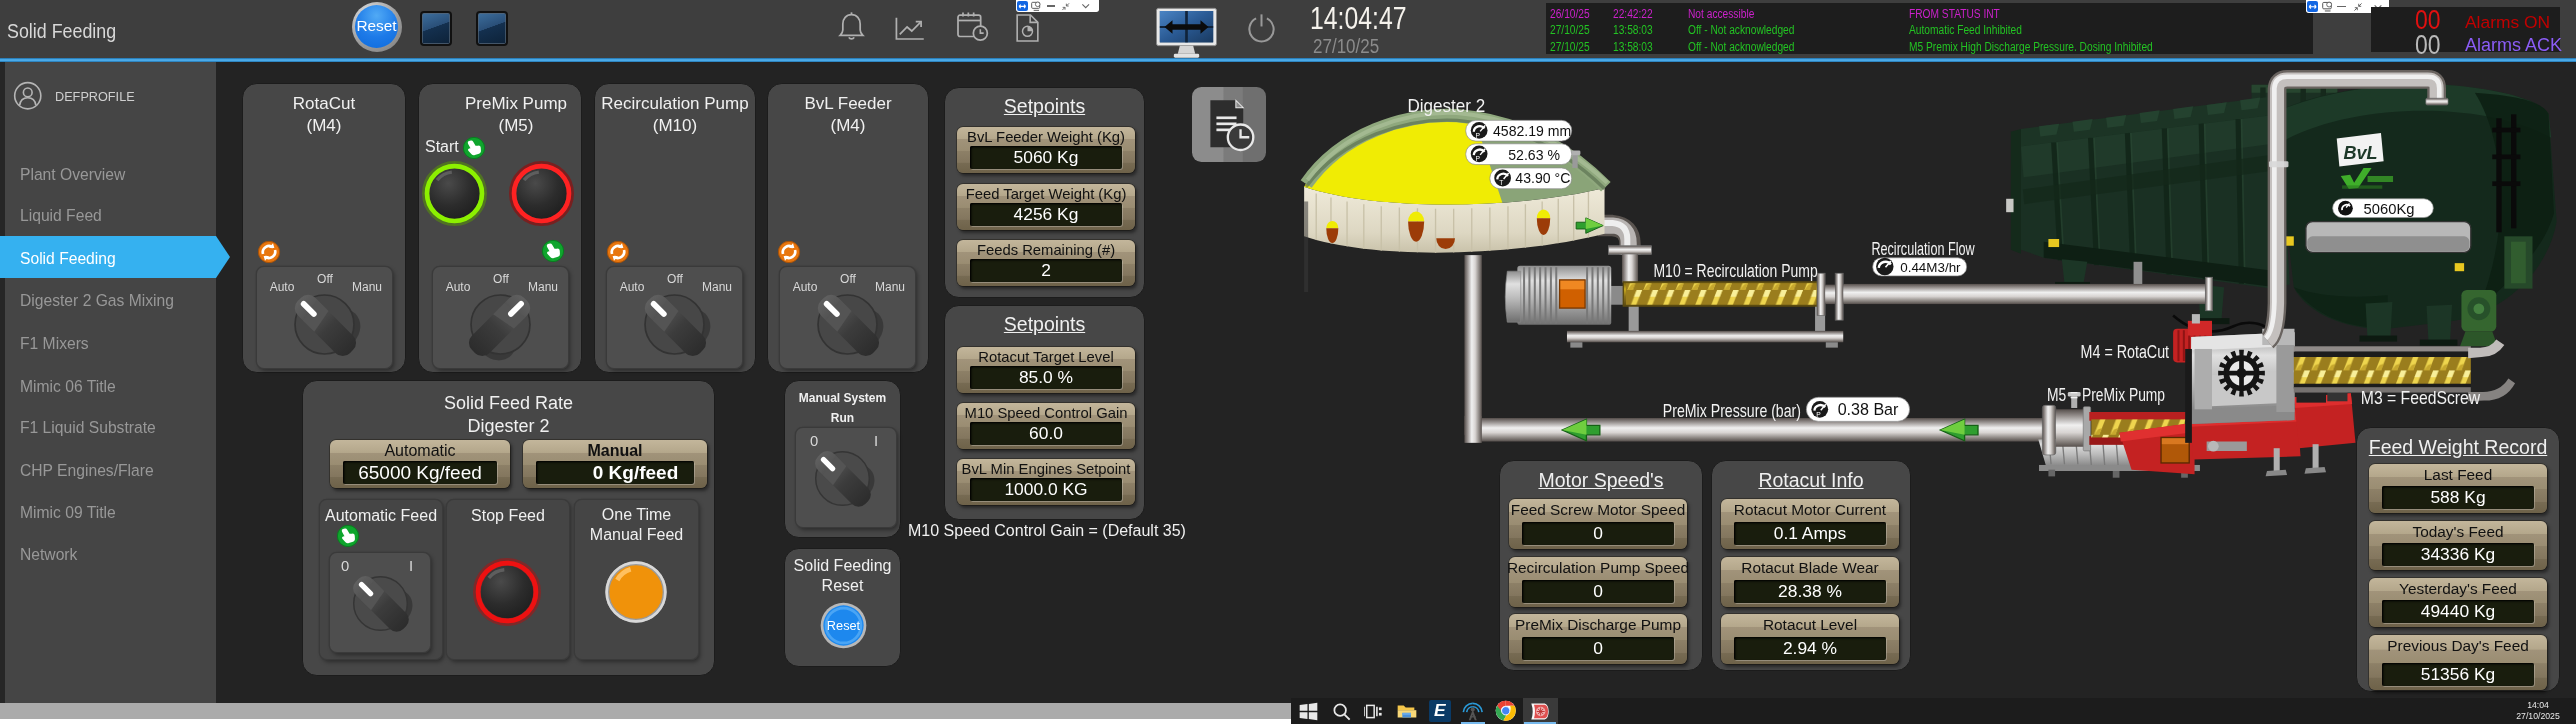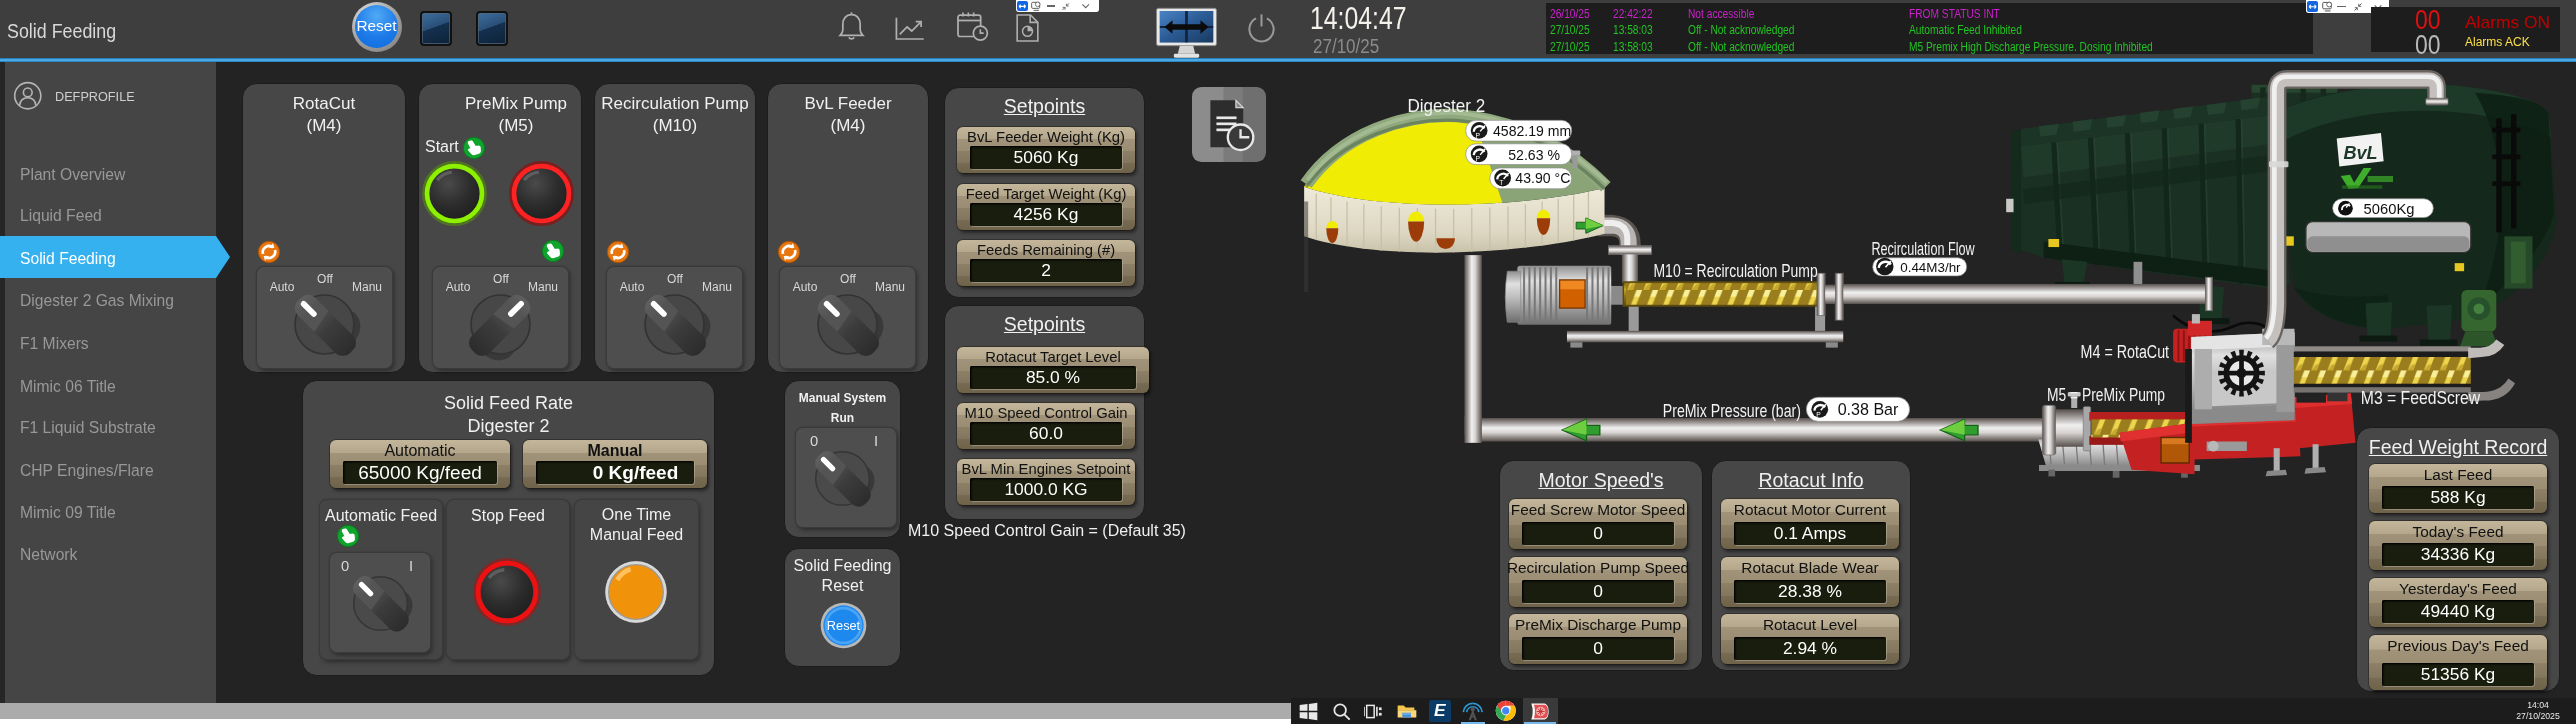--- a/index.html
+++ b/index.html
@@ -599,21 +599,21 @@
       <path d="M8 6 l4 -4 M8 6 h3.5 M8 6 v-3.5 M6 8 l-4 4 M6 8 h-3.5 M6 8 v3.5" stroke="#666" stroke-width="1.4" fill="none"></path>
     </svg>
 <svg class="abs" style="left:2373px;top:4px;" width="10" height="6.7" viewBox="0 0 14 10">
       <path d="M2 2 l5 5 l5 -5" stroke="#666" stroke-width="1.6" fill="none"></path>
     </svg>
 
 <div class="abs" style="left:2371px;top:7.4px;width:189px;height:45px;background:#1d1d1d;"></div>
 <div class="abs" style="left:2415px;top:5.4px;font-size:27px;color:#e01010;transform:scaleX(.85);transform-origin:left;">00</div>
 <div class="abs" style="left:2465px;top:12px;font-size:17.4px;color:#c00000;">Alarms ON</div>
 <div class="abs" style="left:2415px;top:29.5px;font-size:27px;color:#b9b9b9;transform:scaleX(.85);transform-origin:left;">00</div>
-<div class="abs" style="left:2465px;top:35px;font-size:12px;color:#fde047;">Alarms ACK</div>
+<div class="abs" style="left:2465px;top:35px;font-size:18px;color:#8b5cf6;">Alarms ACK</div>
 
 <div id="sidebar"></div>
 <svg class="abs" style="left:13.4px;top:81px;" width="29.5" height="29.5" viewBox="0 0 44 44">
   <circle cx="22" cy="22" r="19.5" fill="none" stroke="#b5b5b5" stroke-width="2.4"></circle>
   <circle cx="22" cy="17" r="6.5" fill="none" stroke="#b5b5b5" stroke-width="2.4"></circle>
   <path d="M10 36 c1 -8 6 -11 12 -11 s11 3 12 11" fill="none" stroke="#b5b5b5" stroke-width="2.4"></path>
 </svg>
 <div class="abs" style="left:55px;top:90px;font-size:12.7px;color:#cfcfcf;">DEFPROFILE</div>
 <div id="mhl"></div>
 <div id="mhlarrow"></div>
@@ -715,21 +715,21 @@
       <div class="val">4256 Kg</div>
 </div>
 <div class="tanbtn" style="left:957px;top:240px;width:178px;height:46px;">
   <div class="lbl" style="font-size:14.8px;">Feeds Remaining (#)</div>
       <div class="val">2</div>
 </div>
 
 <div class="panel" style="left:944px;top:305px;width:201px;height:215px;">
   <div class="ptitle uline" style="margin-top:8px;">Setpoints</div>
 </div>
-<div class="tanbtn" style="left:957px;top:347px;width:192px;height:46px;">
+<div class="tanbtn" style="left:957px;top:347px;width:178px;height:46px;">
   <div class="lbl" style="font-size:14.8px;">Rotacut Target Level</div>
       <div class="val">85.0 %</div>
 </div>
 <div class="tanbtn" style="left:957px;top:403px;width:178px;height:46px;">
   <div class="lbl" style="font-size:14.8px;">M10 Speed Control Gain</div>
       <div class="val">60.0</div>
 </div>
 <div class="tanbtn" style="left:957px;top:459px;width:178px;height:46px;">
   <div class="lbl" style="font-size:14.8px;">BvL Min Engines Setpoint</div>
       <div class="val">1000.0 KG</div>

